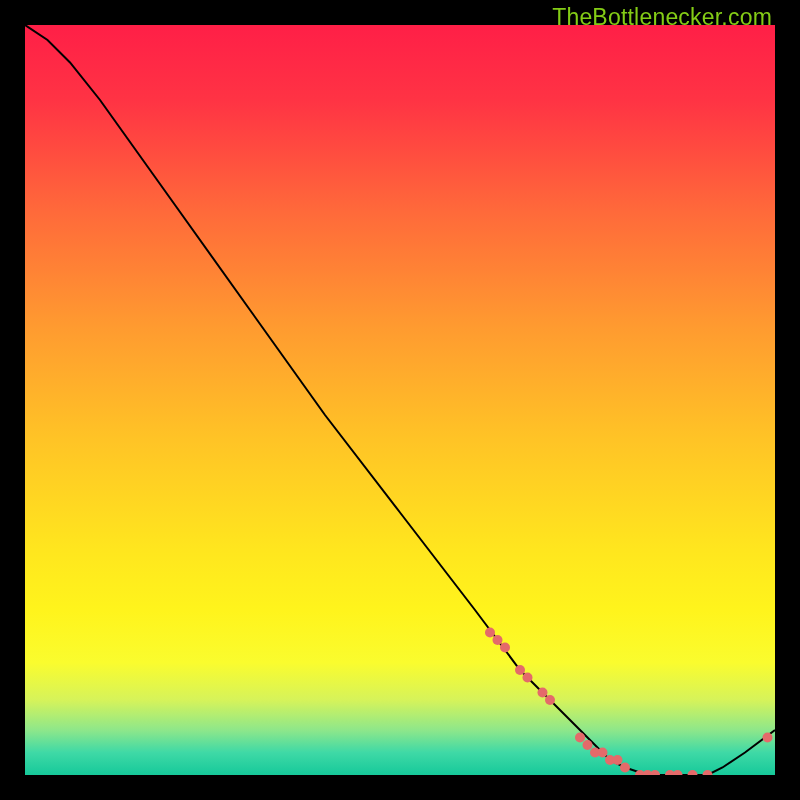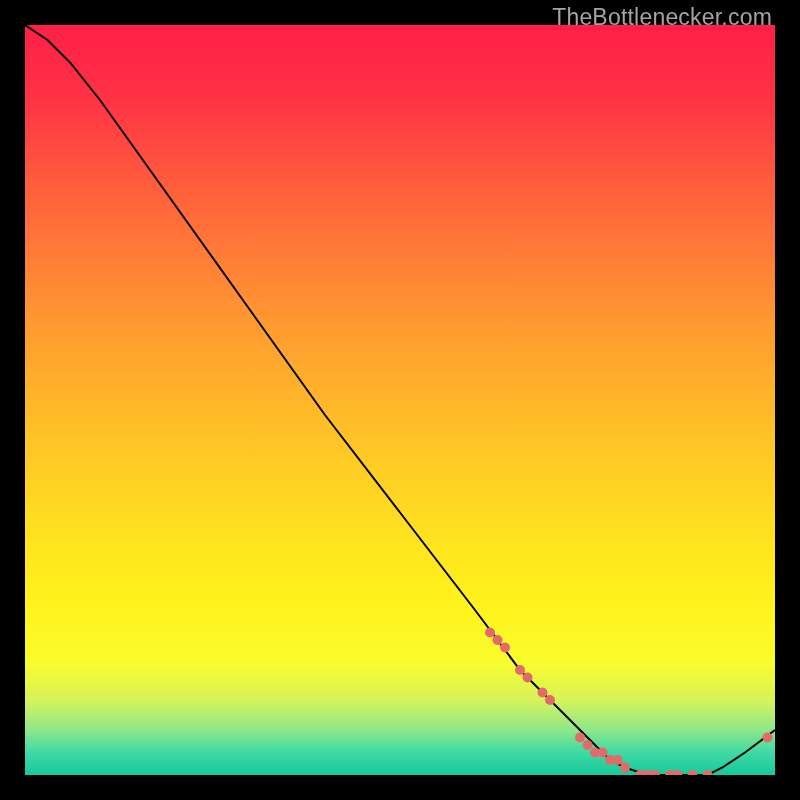--- a/index.html
+++ b/index.html
@@ -27,21 +27,21 @@
   svg {
     display: block;
     width: 750px;
     height: 750px;
   }
   .watermark {
     position: absolute;
     top: 4px;
     right: 28px;
     font-size: 23px;
-    color: #a3a3a3;
+    color: #84cc16;
     font-weight: 500;
     letter-spacing: 0.2px;
     user-select: none;
   }
 </style>
 </head>
 <body>
 
 <div class="stage">
 

